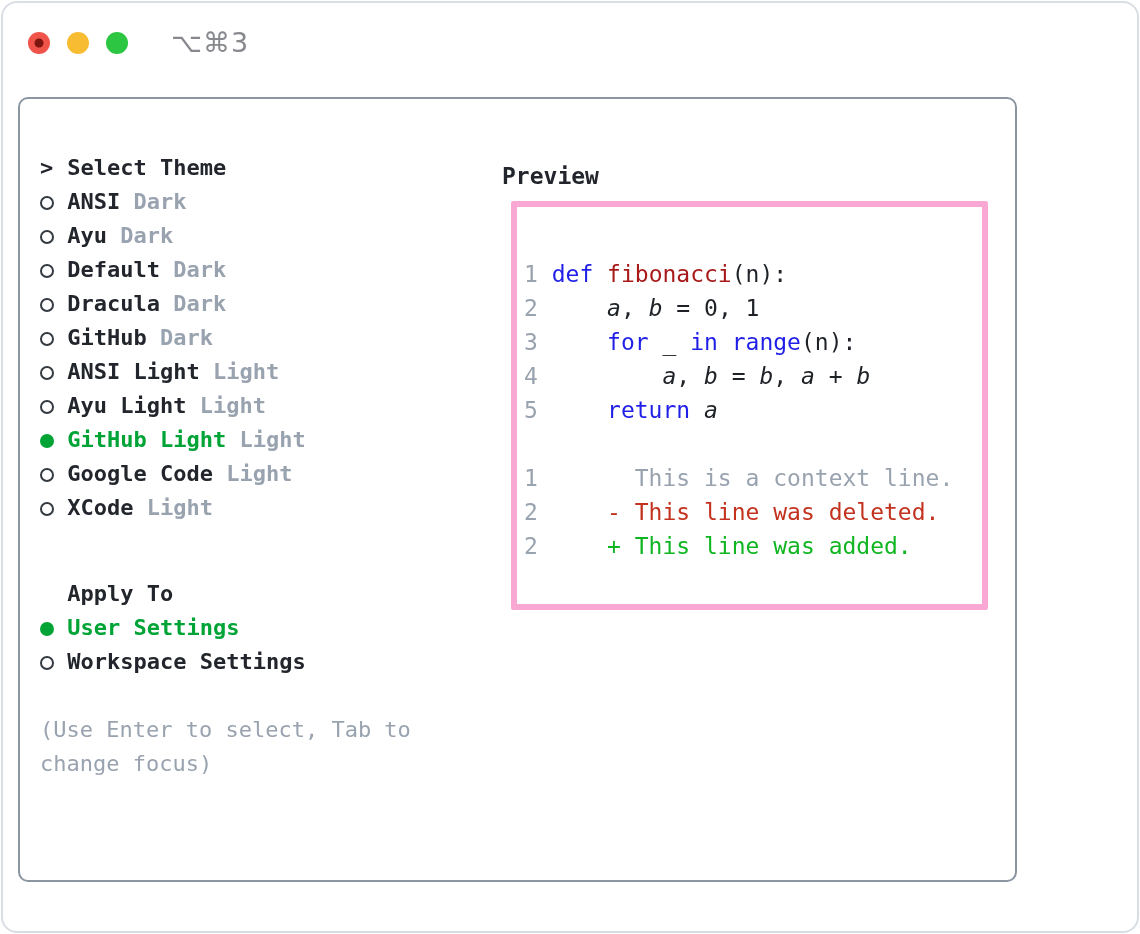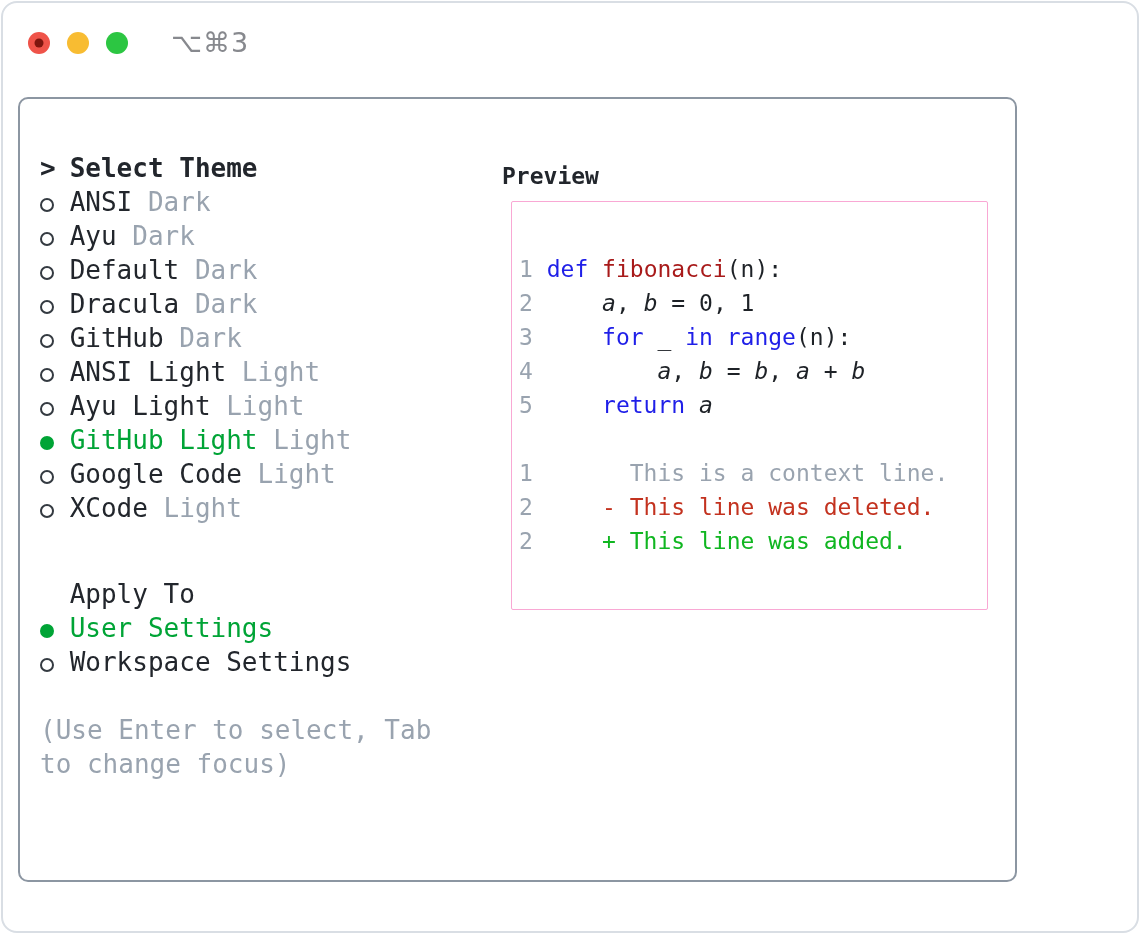--- a/index.html
+++ b/index.html
@@ -12,37 +12,37 @@
   .tlight{width:22px;height:22px;border-radius:50%;margin-right:17px;position:relative;}
   .tlight .innerdot{position:absolute;left:50%;top:50%;width:9px;height:9px;border-radius:50%;
                     transform:translate(-50%,-50%);}
   .shortcut{margin-left:26px;font-family:"DejaVu Sans","Liberation Sans",sans-serif;
             font-size:27px;color:#87898e;letter-spacing:1px;}
 
   
   .panel{position:absolute;left:18px;top:97px;width:995px;height:781px;
          border:2px solid var(--panel-border,#8c96a2);border-radius:10px;background:#fff;}
 
-  .sidebar{position:absolute;left:20px;top:52px;font-size:26px;line-height:34px;color:var(--text-dark,#22262c);}
-  .row{white-space:pre;height:34px;}
+  .sidebar{position:absolute;left:20px;top:52px;font-size:22px;line-height:34px;color:var(--text-dark,#22262c);}
+  .row{white-space:pre;height:34px;font-weight:bold;}
   .hdr{font-weight:bold;}
   .mark{display:inline-block;width:14px;}
   .circle{display:inline-block;width:14px;height:14px;box-sizing:border-box;border:2px solid #343a41;
           border-radius:50%;vertical-align:-1px;}
   .circle.filled{border-color:var(--selection-green,#00a436);background:var(--selection-green,#00a436);}
   .vr{color:var(--muted-gray,#99a3af);}
   .sel .nm{color:var(--selection-green,#00a436);}
   .applyto{margin-top:52px;}
   .help{margin-top:34px;width:412px;color:var(--muted-gray,#99a3af);white-space:normal;}
 
   
   .preview-title{position:absolute;left:482px;top:60px;font-size:23px;line-height:34px;font-weight:bold;
                  color:var(--text-dark,#22262c);}
   .preview-box{position:absolute;left:491px;top:102px;width:477px;height:409px;box-sizing:border-box;
-               border:1px solid #f9a8d4;border-radius:2px;background:#fff;}
+               border:6px solid #f9a8d4;border-radius:2px;background:#fff;}
   .codepre{margin:0;padding:50px 0 0 7px;font-size:23px;line-height:34px;white-space:pre;
            font-family:"DejaVu Sans Mono","Liberation Mono",monospace;}
   .pline{height:34px;}
   .ln{display:inline-block;width:2ch;color:var(--muted-gray,#99a3af);}
   .seg-code{color:#1e2227;}
   .seg-kw{color:var(--keyword-blue,#1f1fe8);}
   .seg-fn{color:var(--function-red,#a81a1a);}
   .seg-var{color:#1e2227;font-style:italic;}
   .seg-ctx{color:var(--muted-gray,#99a3af);}
   .seg-del{color:var(--diff-deleted-red,#c3321f);margin-top:40px;}

